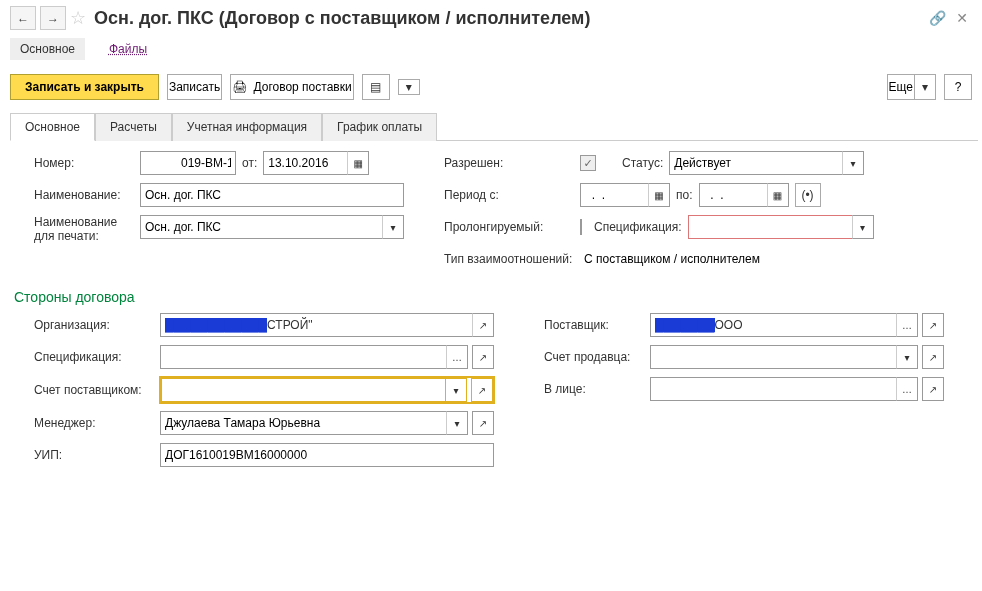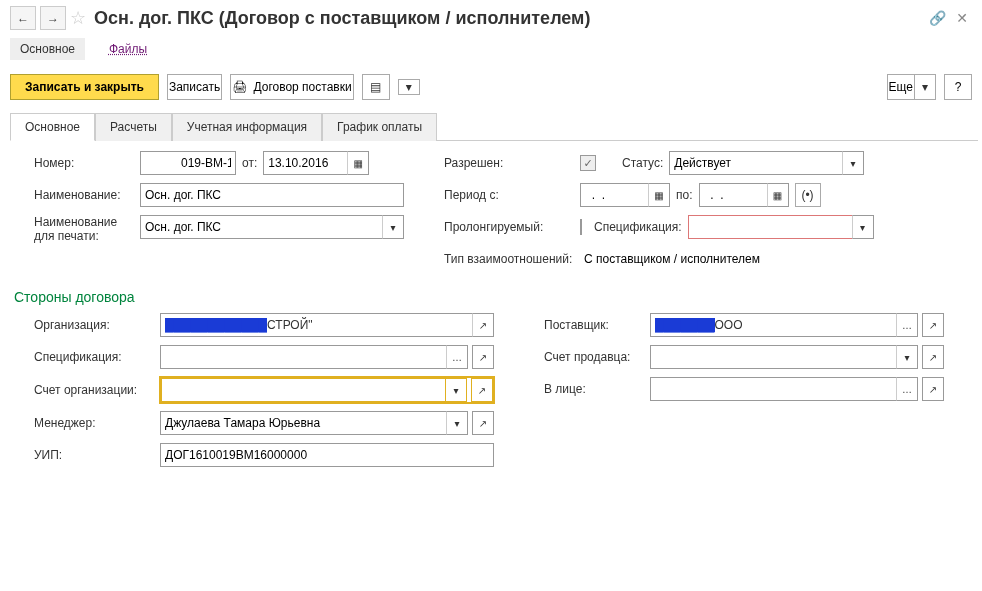--- a/index.html
+++ b/index.html
@@ -173,21 +173,21 @@
       </div>
       <div class="row">
         <span class="lbl" style="width:120px">Спецификация:</span>
         <div class="inp-group" style="flex:1">
           <input class="inp" style="flex: 1 1 0%;" value="">
           <div class="inp-btn">…</div>
           <div class="inp-btn out">↗</div>
         </div>
       </div>
       <div class="row">
-        <span class="lbl" style="width:120px">Счет организации:</span>
+        <span class="lbl" style="width:120px">Счет поставщиком:</span>
         <div class="inp-group highlight-input" style="flex:1">
           <input class="inp" style="flex: 1 1 0%; border-color: rgb(224, 176, 32);" value="">
           <div class="inp-btn">▾</div>
           <div class="inp-btn out">↗</div>
         </div>
       </div>
       <div class="row">
         <span class="lbl" style="width:120px">Менеджер:</span>
         <div class="inp-group" style="flex:1">
           <input class="inp" style="flex: 1 1 0%;" value="Джулаева Тамара Юрьевна">

